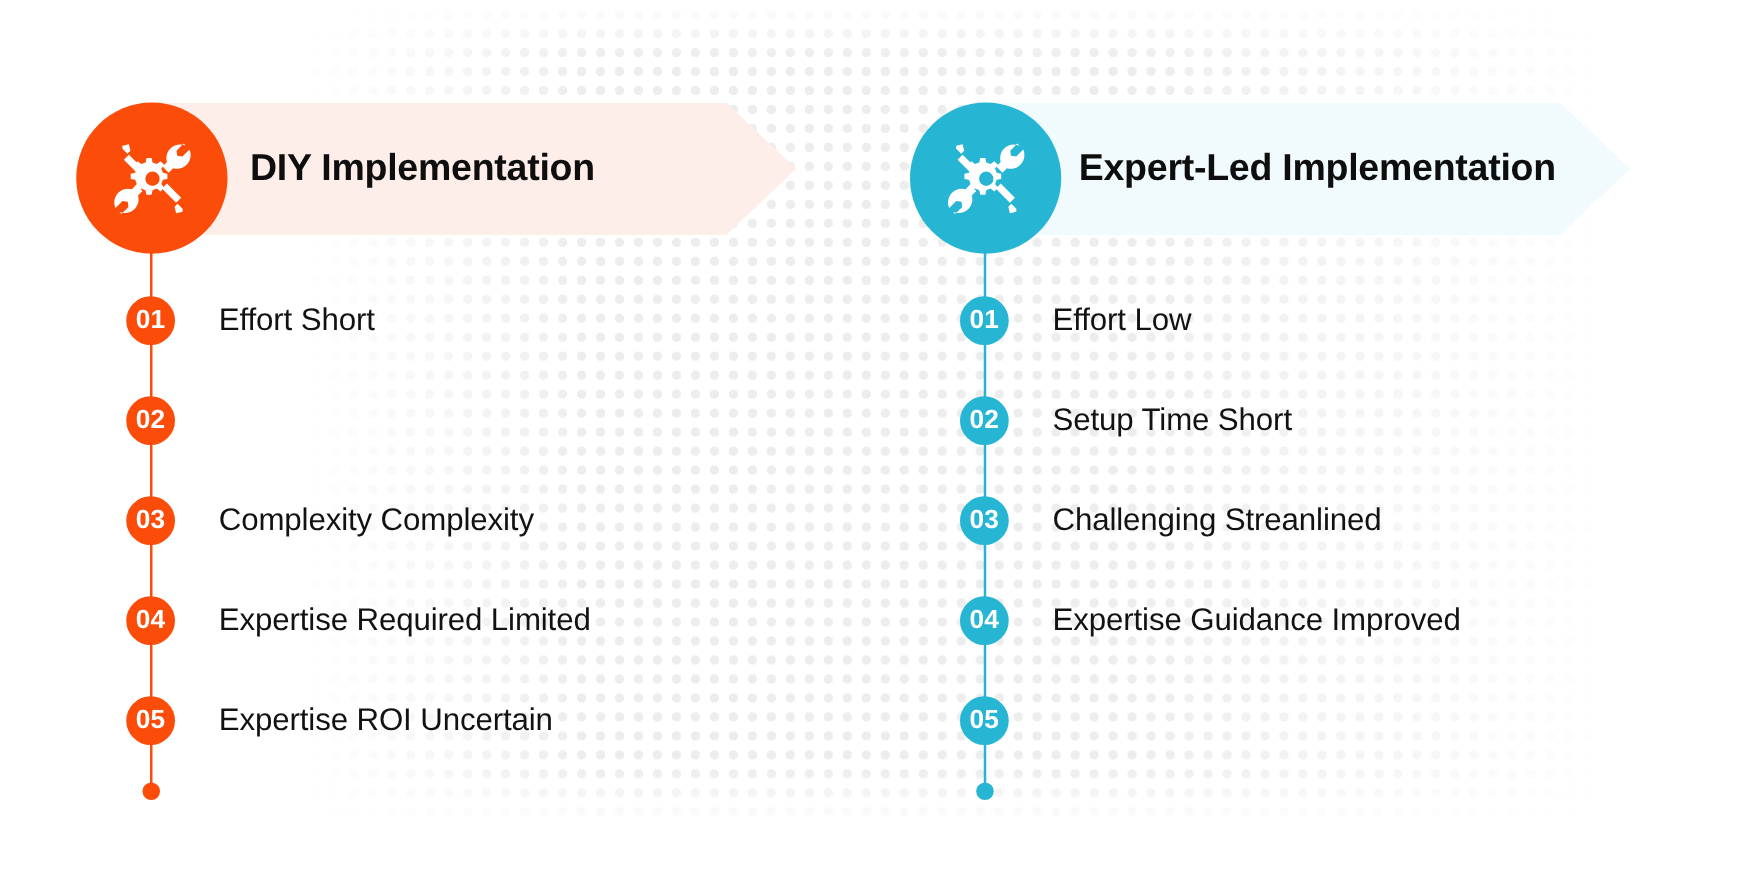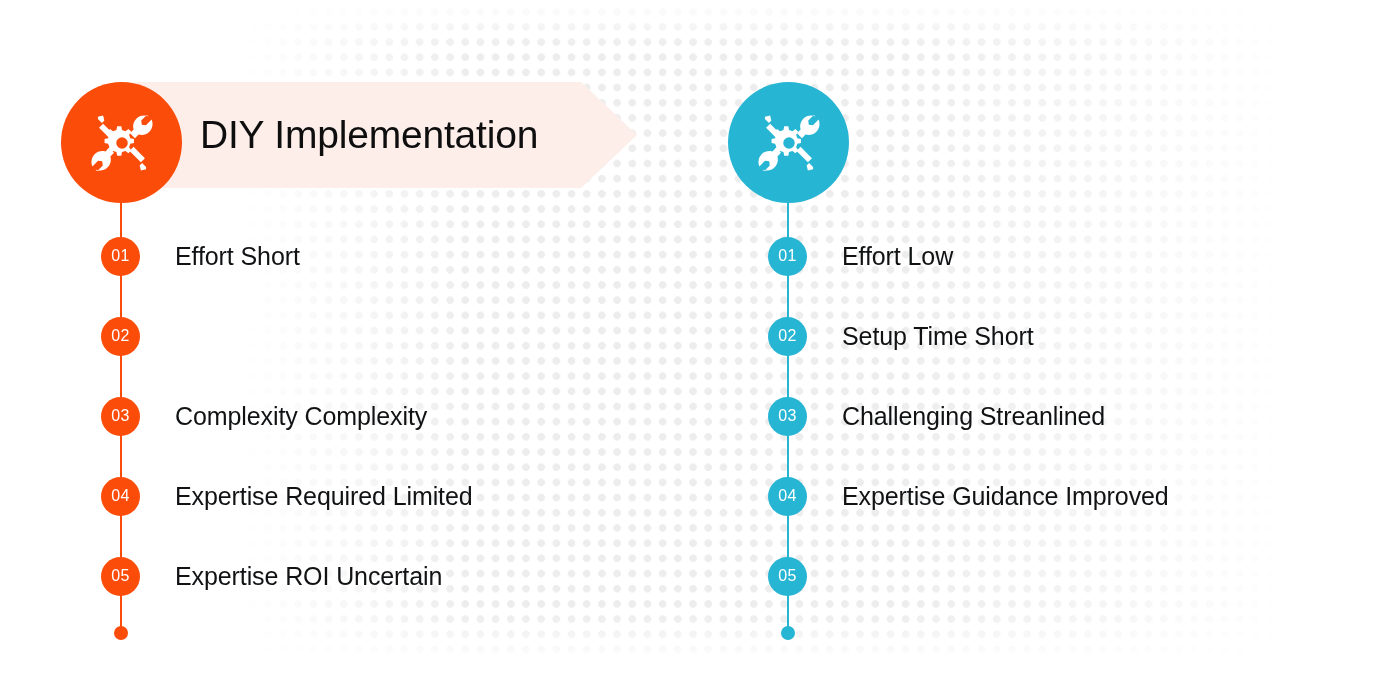--- a/index.html
+++ b/index.html
@@ -79,22 +79,22 @@
     position: absolute;
     left: 0; top: 0;
     width: 100%; height: 100%;
     clip-path: polygon(0 0, calc(100% - 56px) 0, 100% 50%, calc(100% - 56px) 100%, 0 100%);
   }
   #diy-banner-shape    { background: #fdeeea; }
   #expert-banner-shape { background: #f1fafd; }
 
   .header-title {
     position: relative;
-    font-size: 39px;
-    font-weight: 400;
+    font-size: 30px;
+    font-weight: 700;
     color: #0e0e0e;
     letter-spacing: -0.2px;
     white-space: nowrap;
   }
   #diy-title    { margin-left: 79px; }
   #expert-title { margin-left: 75px; }
 
   
   .header-circle {
     position: absolute;
@@ -142,22 +142,22 @@
   }
   .item-badge {
     width: 39px;
     height: 39px;
     min-width: 39px;
     border-radius: 50%;
     display: flex;
     align-items: center;
     justify-content: center;
     color: #ffffff;
-    font-size: 16px;
-    font-weight: 400;
+    font-size: 21px;
+    font-weight: 700;
     letter-spacing: 0.3px;
     text-align: right;
   }
   #column-diy    .item-badge { background: #fb4c09; }
   #column-expert .item-badge { background: #27b5d4; }
 
   .item-label {
     margin-left: 35px;
     font-size: 25px;
     font-weight: 400;
@@ -220,20 +220,24 @@
     <div class="item-badge">05</div>
     <div class="item-label">Expertise ROI Uncertain</div>
   </div>
 </div>
 
 <div class="column" id="column-expert">
 
   <div class="spine" id="expert-spine"></div>
   <div class="spine-end-dot" id="expert-end-dot"></div>
 
+  <div class="header-banner">
+    <div class="banner-shape" id="expert-banner-shape"></div>
+    <div class="header-title" id="expert-title">Expert-Led Implementation</div>
+  </div>
 
   <div class="header-circle" id="expert-circle">
     <span>
       <svg viewBox="0 0 64 64" fill="#ffffff" xmlns="http://www.w3.org/2000/svg">
         <path d="M32 20.4l3.1 1.1 2.6-2 2.6 2.6-2 2.6 1.1 3.1 3.2.6v3.7l-3.2.6-1.1 3.1 2 2.6-2.6 2.6-2.6-2-3.1 1.1-.6 3.2h-3.7l-.6-3.2-3.1-1.1-2.6 2-2.6-2.6 2-2.6-1.1-3.1-3.2-.6v-3.7l3.2-.6 1.1-3.1-2-2.6 2.6-2.6 2.6 2 3.1-1.1.6-3.2h3.7l.6 3.2z"></path>
         <circle cx="32" cy="32" r="5.1" fill="#27b5d4"></circle>
         <path d="M10.6 8.6l4.6-1.1 1.1 4.6-2.1 2.1-3.6-3.6 0-2zM15.2 14.9l3.6 3.6 6.5 6.5-3.6 3.6-6.5-6.5-3.6-3.6z"></path>
         <path d="M53.4 55.4l-4.6 1.1-1.1-4.6 2.1-2.1 3.6 3.6 0 2zM48.8 49.1l-3.6-3.6-6.5-6.5 3.6-3.6 6.5 6.5 3.6 3.6z"></path>
         <path d="M55.6 8.5c-3.6-1.6-8-.9-10.9 2-2.6 2.6-3.4 6.3-2.4 9.6l-3.2 3.2 4.4 4.4 3.2-3.2c3.3 1 7 .2 9.6-2.4 2.9-2.9 3.6-7.3 2-10.9l-5 5-3.7-.5-.5-3.7 5-5z"></path>
         <path d="M8.4 55.5c3.6 1.6 8 .9 10.9-2 2.6-2.6 3.4-6.3 2.4-9.6l3.2-3.2-4.4-4.4-3.2 3.2c-3.3-1-7-.2-9.6 2.4-2.9 2.9-3.6 7.3-2 10.9l5-5 3.7.5.5 3.7-5 5z"></path>

